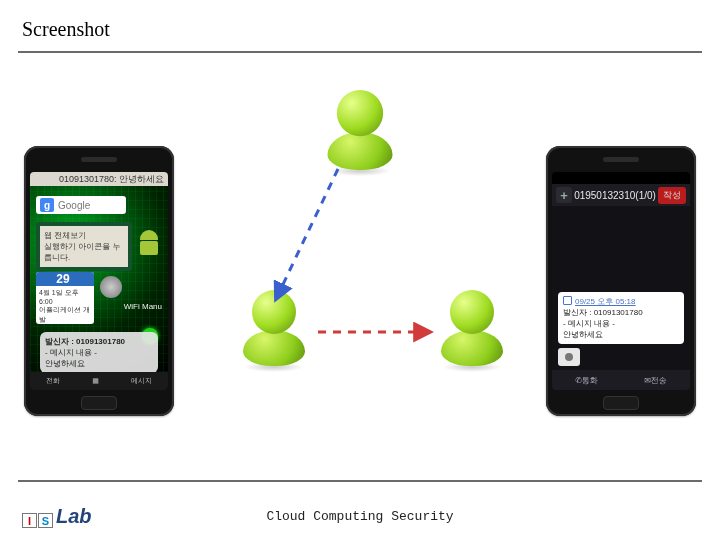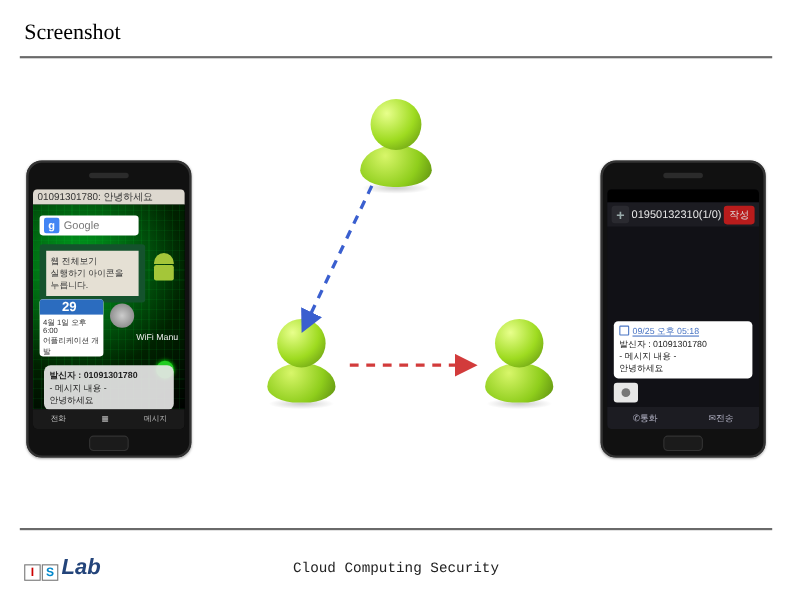--- a/index.html
+++ b/index.html
@@ -72,38 +72,38 @@
     width: 36px; height: 5px; background:#2b2b2b; border-radius: 3px;
   }
   .phone .homebtn {
     position: absolute; bottom: 6px; left: 50%; transform: translateX(-50%);
     width: 36px; height: 14px; background:#1b1b1b; border:1px solid #333; border-radius: 4px;
   }
 
   
   .screen.left-screen .statusbar-light {
     height: 14px; background: #ddd8cf; color:#333;
-    font: 9px/14px Arial; padding: 0 4px; display:flex; align-items:center; gap:3px;
+    font: 9px/14px Arial; padding: 0 4px; display:flex; align-items:center; gap:3px;justify-content:flex-end;
   }
   .screen.left-screen .matrix {
     position: absolute; left:0; right:0; top:14px; bottom:18px;
     background: radial-gradient(circle at 30% 30%, #0a2 0%, #020 60%, #000 100%);
     background-image:
       repeating-linear-gradient(90deg, rgba(0,255,60,.08) 0 1px, transparent 1px 7px),
       repeating-linear-gradient(0deg, rgba(0,255,60,.06) 0 1px, transparent 1px 9px),
       radial-gradient(circle at 30% 30%, #0a2 0%, #020 60%, #000 100%);
   }
   .screen.left-screen .google {
     position:absolute; top:24px; left:6px; width:90px; height:18px;
     background:#fff; border-radius:3px; display:flex; align-items:center;
     font: 10px Arial; color:#777; padding-left:4px;
   }
   .screen.left-screen .google .g { width:14px; height:14px; background:#4285f4; border-radius:2px; margin-right:4px; display:flex; align-items:center; justify-content:center; color:#fff; font: bold 10px Arial;}
   .screen.left-screen .panel {
-    position:absolute; left:6px; top:50px; width:96px; background:#e5e0d4; border:6px solid #14532d; border-radius:3px; font:8px Arial; color:#3a3a3a; padding:4px;
+    position:absolute; left:6px; top:50px; width:96px; background:#e5e0d4; border:4px solid #14532d; border-radius:3px; font:8px Arial; color:#3a3a3a; padding:4px;
   }
   .screen.left-screen .android { position:absolute; right:8px; top:58px; width:22px; height:26px; }
   .screen.left-screen .android .head{ width:18px;height:10px;background:#a4c639;border-radius:9px 9px 0 0;margin:0 auto;}
   .screen.left-screen .android .body{ width:18px;height:14px;background:#a4c639;border-radius:2px;margin:1px auto 0;}
   .screen.left-screen .calendar {
     position:absolute; left:6px; top:100px; width:58px; height:52px; background:#fff; border-radius:3px; overflow:hidden; font:7px Arial;
   }
   .screen.left-screen .calendar .top{height:14px;background:#2b6cbf;color:#fff;font:bold 12px/14px Arial;text-align:center;padding-right:4px;}
   .screen.left-screen .calendar .txt{padding:2px 3px;color:#333;}
   .screen.left-screen .gear { position:absolute; left:70px; top:104px; width:22px; height:22px; border-radius:50%; background:radial-gradient(circle,#ccc,#777); }

